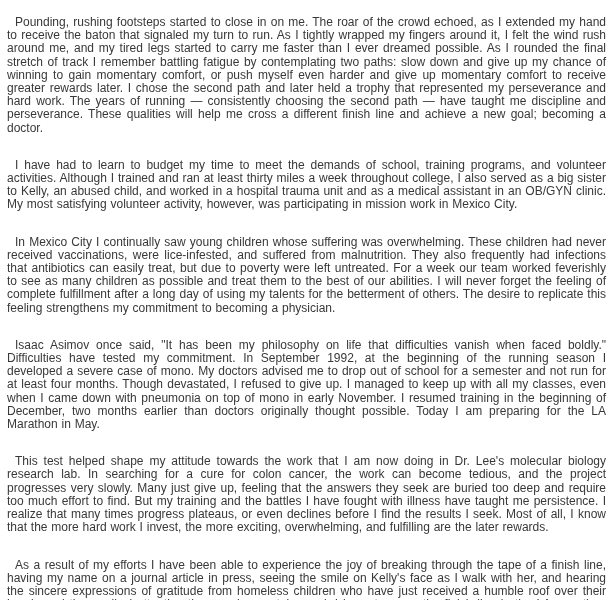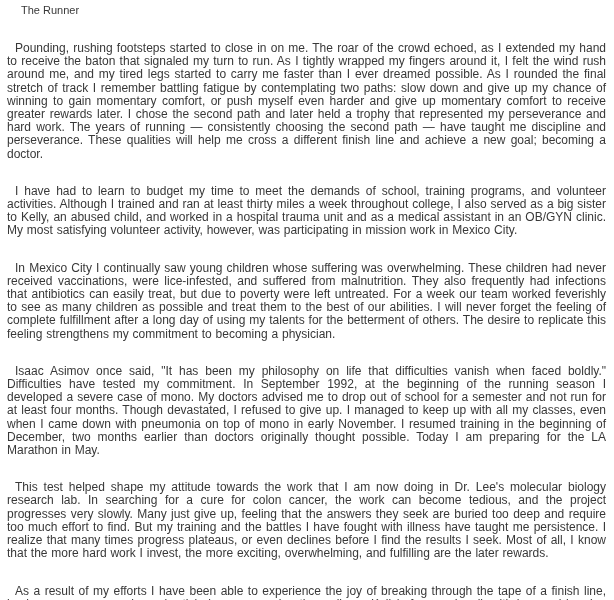--- a/index.html
+++ b/index.html
@@ -36,21 +36,20 @@
     word-spacing: 0.5px;
   }
   .para:last-child {
     margin-bottom: 0;
   }
 </style>
 </head>
 <body>
 
 <div class="page">
-  <h1 class="essay-title">The Runner</h1>
 
   <p class="para">Pounding, rushing footsteps started to close in on me. The roar of the crowd echoed, as I extended my hand to receive the baton that signaled my turn to run. As I tightly wrapped my fingers around it, I felt the wind rush around me, and my tired legs started to carry me faster than I ever dreamed possible. As I rounded the final stretch of track I remember battling fatigue by contemplating two paths: slow down and give up my chance of winning to gain momentary comfort, or push myself even harder and give up momentary comfort to receive greater rewards later. I chose the second path and later held a trophy that represented my perseverance and hard work. The years of running — consistently choosing the second path — have taught me discipline and perseverance. These qualities will help me cross a different finish line and achieve a new goal; becoming a doctor.</p>
 
   <p class="para">I have had to learn to budget my time to meet the demands of school, training programs, and volunteer activities. Although I trained and ran at least thirty miles a week throughout college, I also served as a big sister to Kelly, an abused child, and worked in a hospital trauma unit and as a medical assistant in an OB/GYN clinic. My most satisfying volunteer activity, however, was participating in mission work in Mexico City.</p>
 
   <p class="para">In Mexico City I continually saw young children whose suffering was overwhelming. These children had never received vaccinations, were lice-infested, and suffered from malnutrition. They also frequently had infections that antibiotics can easily treat, but due to poverty were left untreated. For a week our team worked feverishly to see as many children as possible and treat them to the best of our abilities. I will never forget the feeling of complete fulfillment after a long day of using my talents for the betterment of others. The desire to replicate this feeling strengthens my commitment to becoming a physician.</p>
 
   <p class="para">Isaac Asimov once said, "It has been my philosophy on life that difficulties vanish when faced boldly." Difficulties have tested my commitment. In September 1992, at the beginning of the running season I developed a severe case of mono. My doctors advised me to drop out of school for a semester and not run for at least four months. Though devastated, I refused to give up. I managed to keep up with all my classes, even when I came down with pneumonia on top of mono in early November. I resumed training in the beginning of December, two months earlier than doctors originally thought possible. Today I am preparing for the LA Marathon in May.</p>
 
   <p class="para">This test helped shape my attitude towards the work that I am now doing in Dr. Lee's molecular biology research lab. In searching for a cure for colon cancer, the work can become tedious, and the project progresses very slowly. Many just give up, feeling that the answers they seek are buried too deep and require too much effort to find. But my training and the battles I have fought with illness have taught me persistence. I realize that many times progress plateaus, or even declines before I find the results I seek. Most of all, I know that the more hard work I invest, the more exciting, overwhelming, and fulfilling are the later rewards.</p>

